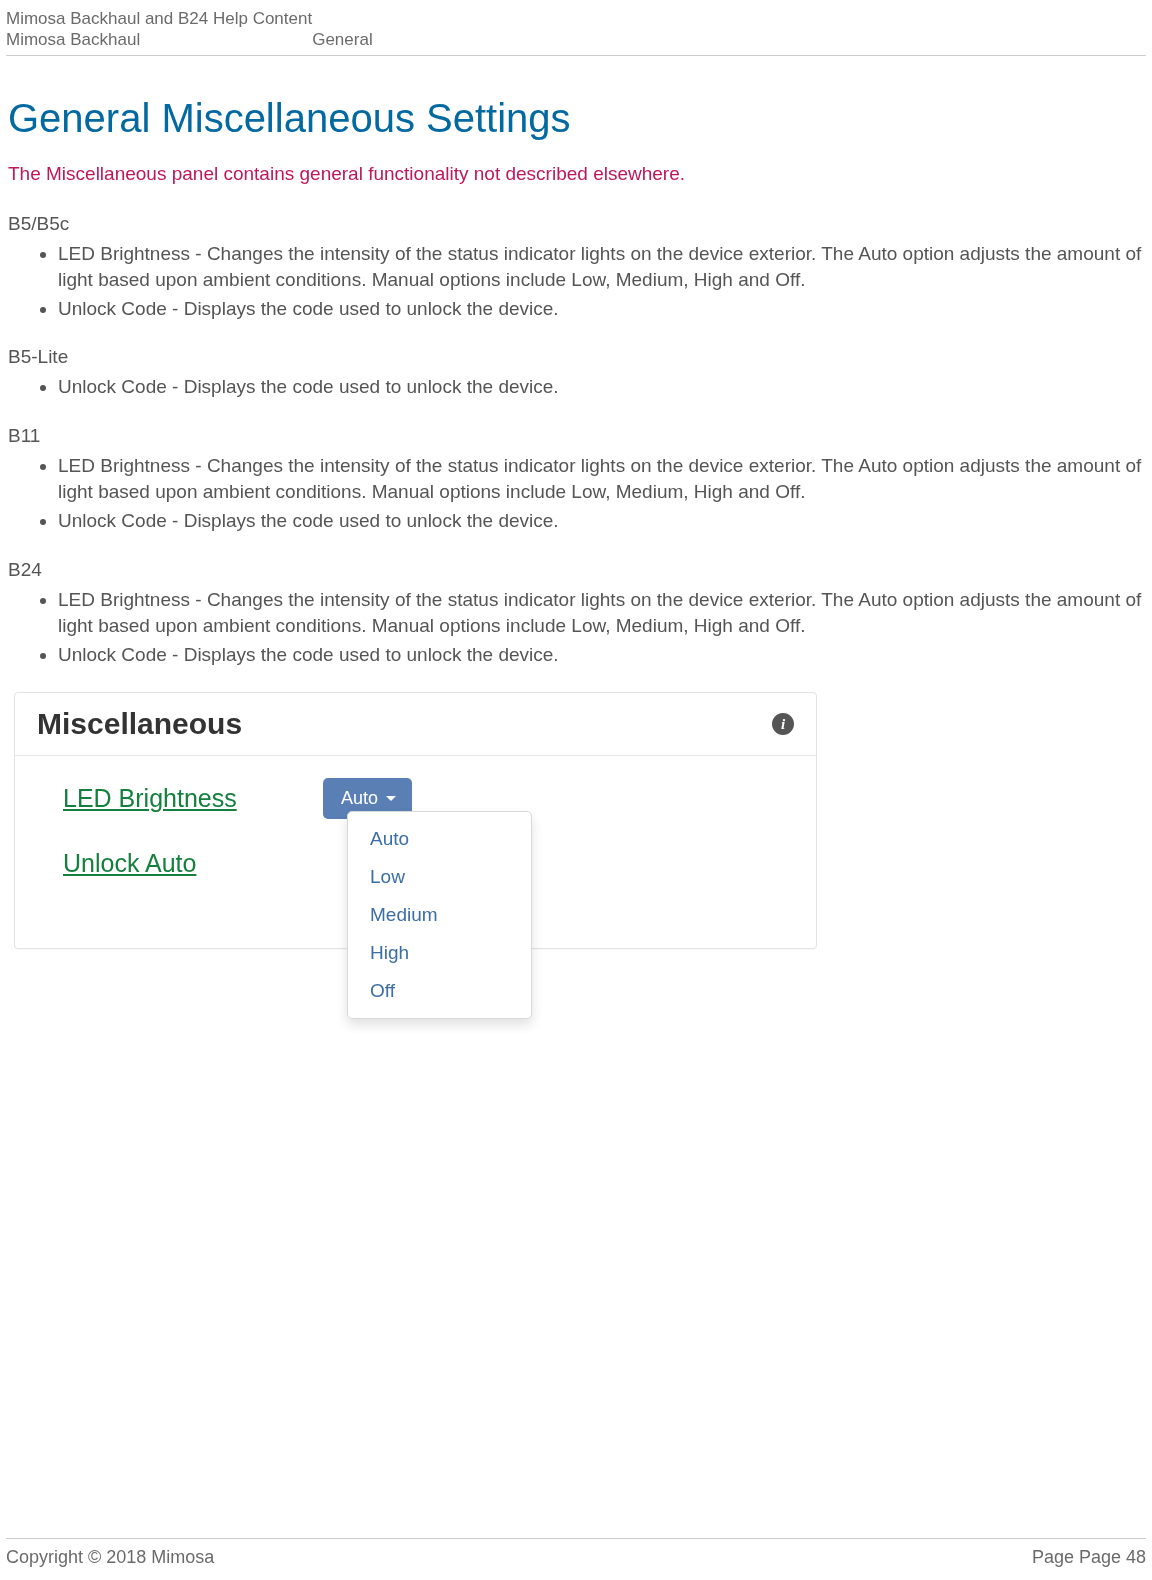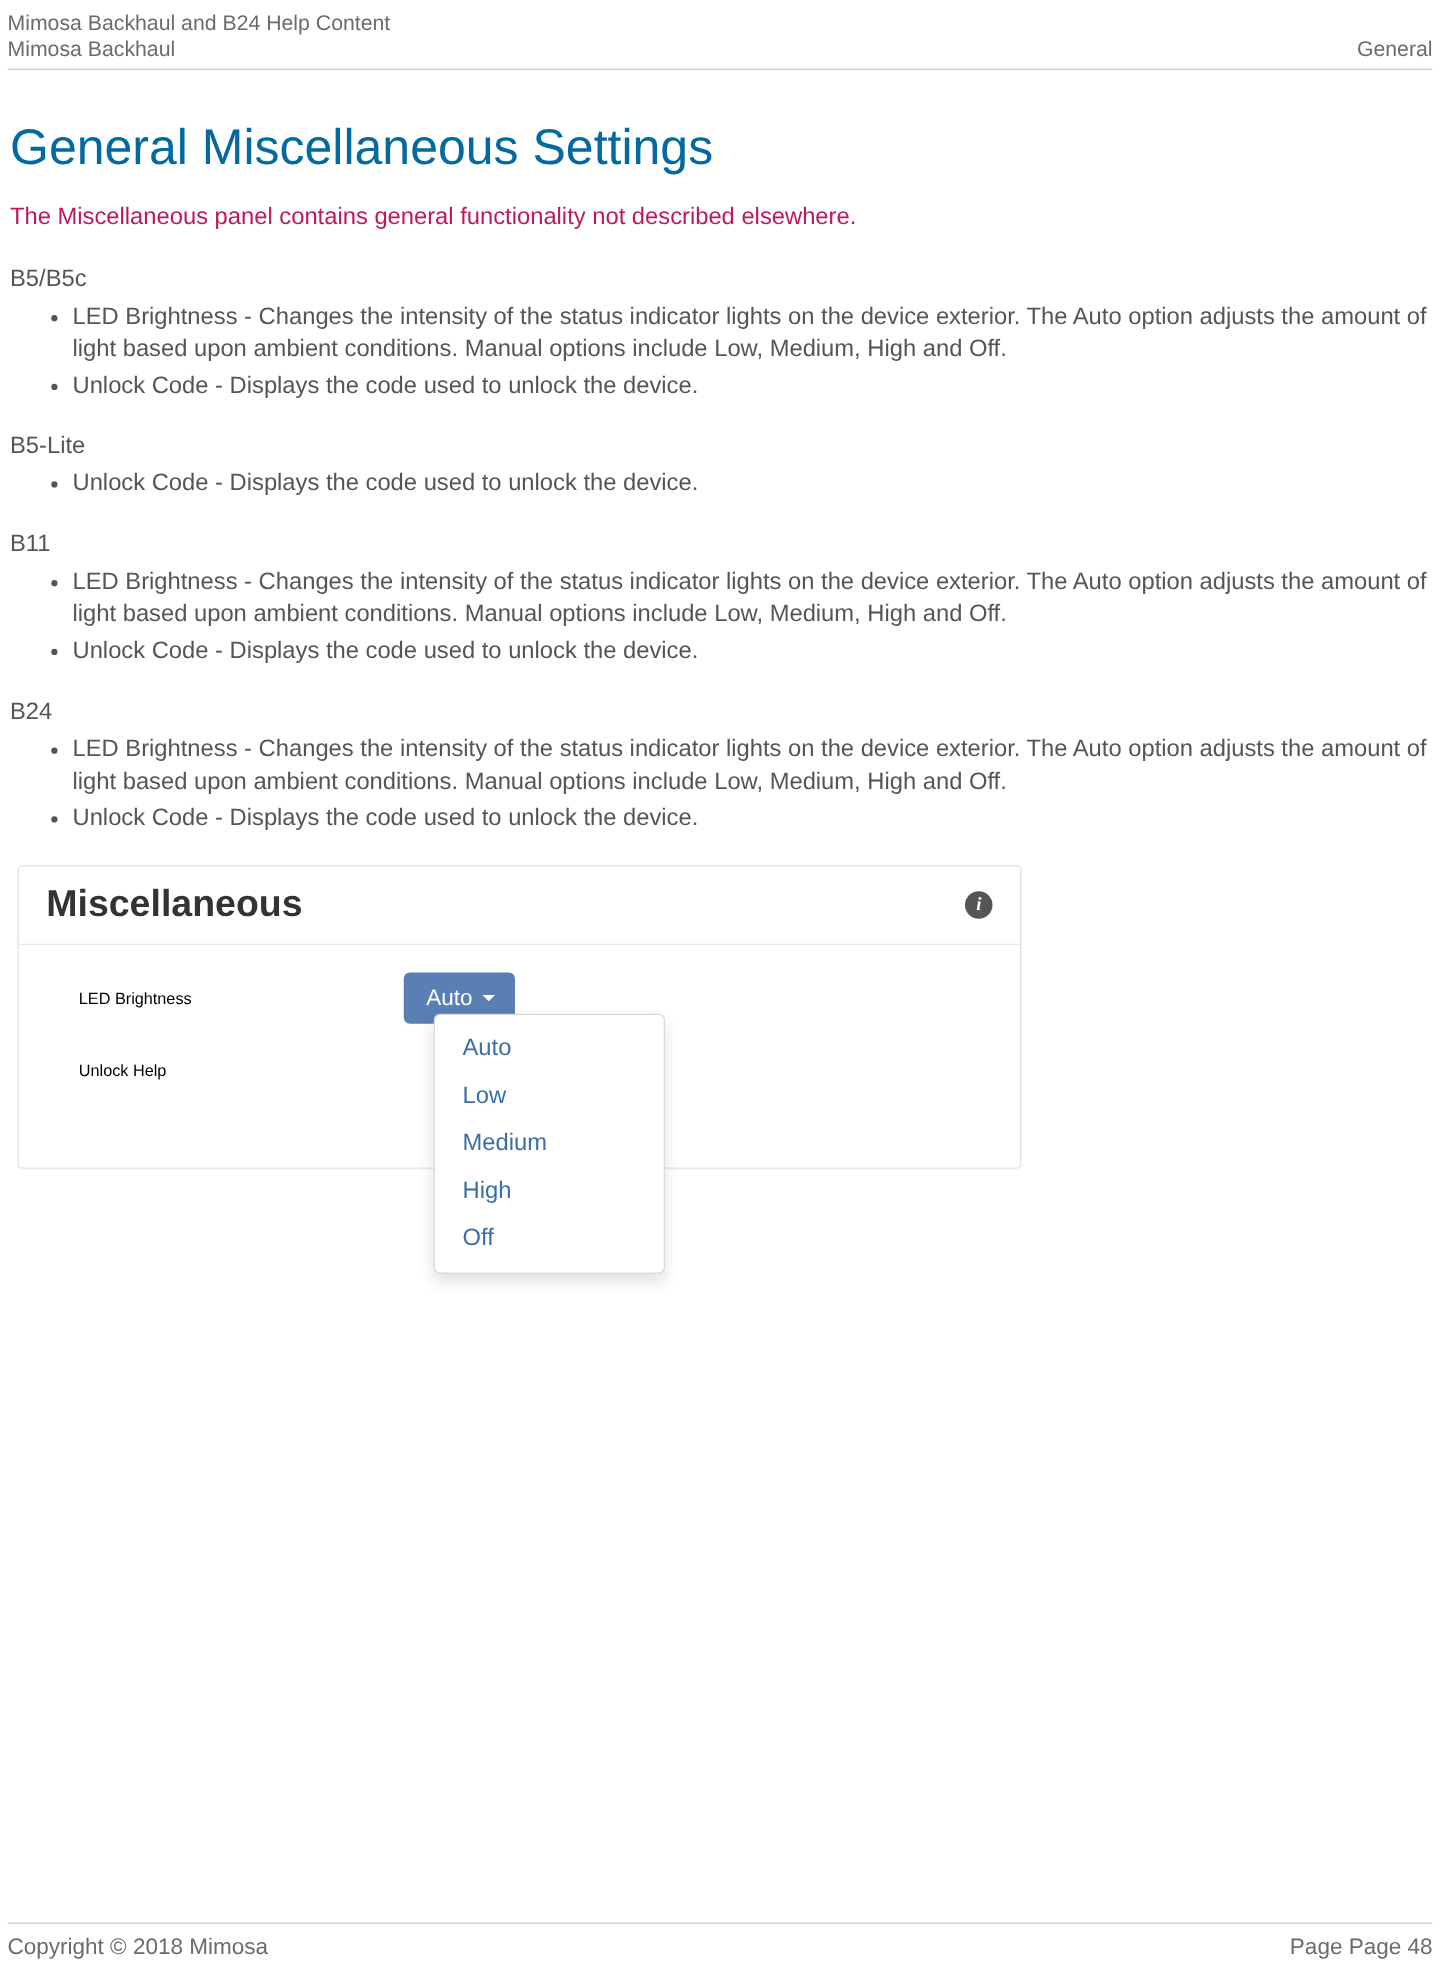--- a/index.html
+++ b/index.html
@@ -7,21 +7,21 @@
     font-family: "Segoe UI", "Helvetica Neue", Arial, sans-serif;
     width: 1152px;
     height: 1580px;
     background: #fff;
     color: #555;
     position: relative;
     padding: 8px 6px 0 6px;
   }
   .hdr {
     display: flex;
-    justify-content: space-between;
+    justify-content: flex-start;
     align-items: flex-end;
     border-bottom: 1px solid #ccc;
     padding-bottom: 4px;
     font-size: 17px;
     color: #6b6b6b;
   }
   .hdr-left { line-height: 1.25; }
   .hdr-right { line-height: 1.25; align-self: flex-end; }
   .main { padding: 40px 2px 0 2px; }
   h1 {
@@ -79,21 +79,21 @@
     color: #333;
   }
   .info-badge {
     width: 22px; height: 22px; border-radius: 50%;
     background: #555; color: #fff;
     font-family: Georgia, serif; font-style: italic; font-weight: 700;
     font-size: 15px; line-height: 22px; text-align: center;
   }
   .panel-body { padding: 22px 22px 40px 48px; }
   .row { display: flex; align-items: center; margin-bottom: 30px; }
-  .row-label { width: 260px; font-size: 13px; color: #000000; }
+  .row-label { width: 260px; font-size: 25px; color: #15803d; text-decoration: underline; }
   .dd-btn {
     background: #5a7fb5;
     color: #fff;
     border: none;
     border-radius: 5px;
     padding: 10px 16px 10px 18px;
     font-size: 18px;
     display: inline-flex;
     align-items: center;
     gap: 8px;
@@ -181,21 +181,21 @@
       </div>
       <div class="panel-body">
         <div class="row">
           <div class="row-label">LED Brightness</div>
           <button class="dd-btn">
             <span>Auto</span>
             <span class="caret"></span>
           </button>
         </div>
         <div class="row">
-          <div class="row-label">Unlock Help</div>
+          <div class="row-label">Unlock Auto</div>
         </div>
       </div>
       <div class="dd-menu">
         <div class="dd-item">Auto</div>
         <div class="dd-item">Low</div>
         <div class="dd-item">Medium</div>
         <div class="dd-item">High</div>
         <div class="dd-item">Off</div>
       </div>
     </div>

